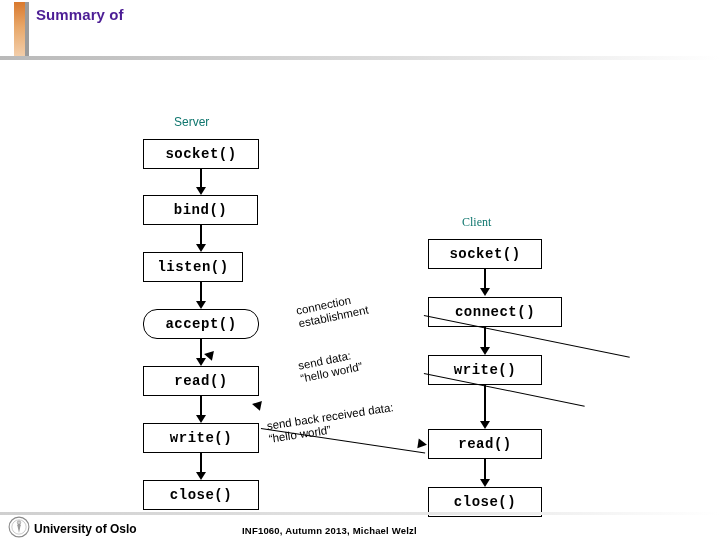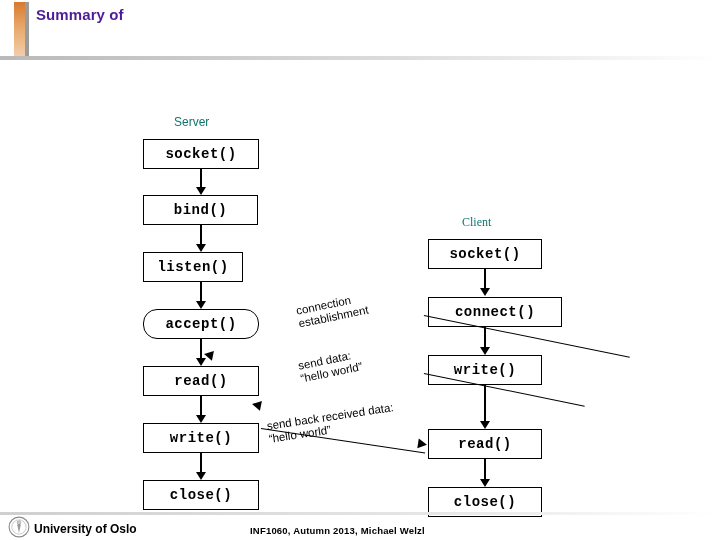--- a/index.html
+++ b/index.html
@@ -140,21 +140,21 @@
   #footer-org {
     position: absolute;
     left: 34px;
     top: 522px;
     font-size: 12px;
     font-weight: bold;
     color: #000000;
   }
   #footer-course {
     position: absolute;
-    left: 250px;
+    left: 242px;
     top: 525px;
     font-size: 9.5px;
     font-weight: bold;
     color: #000000;
     letter-spacing: 0.2px;
   }
 </style>
 </head>
 <body>
 

